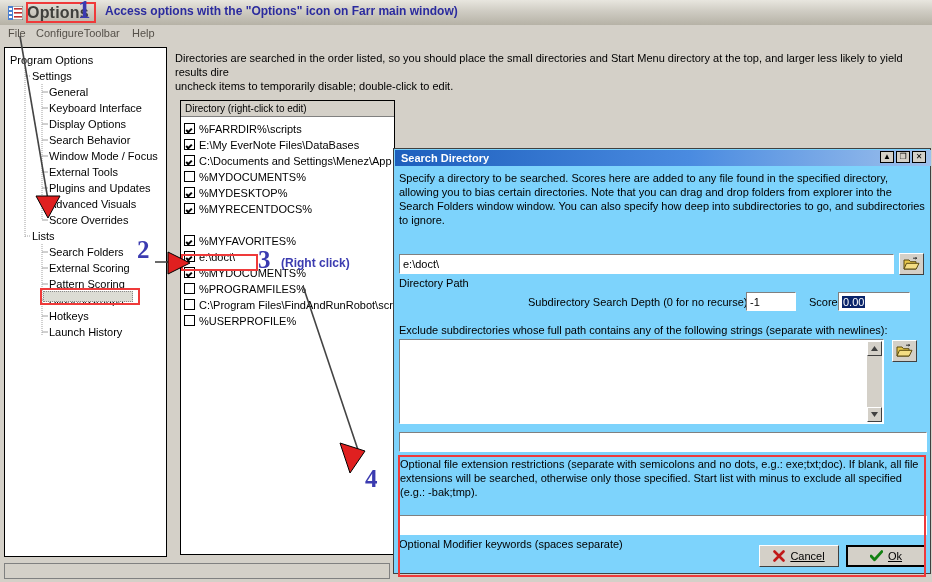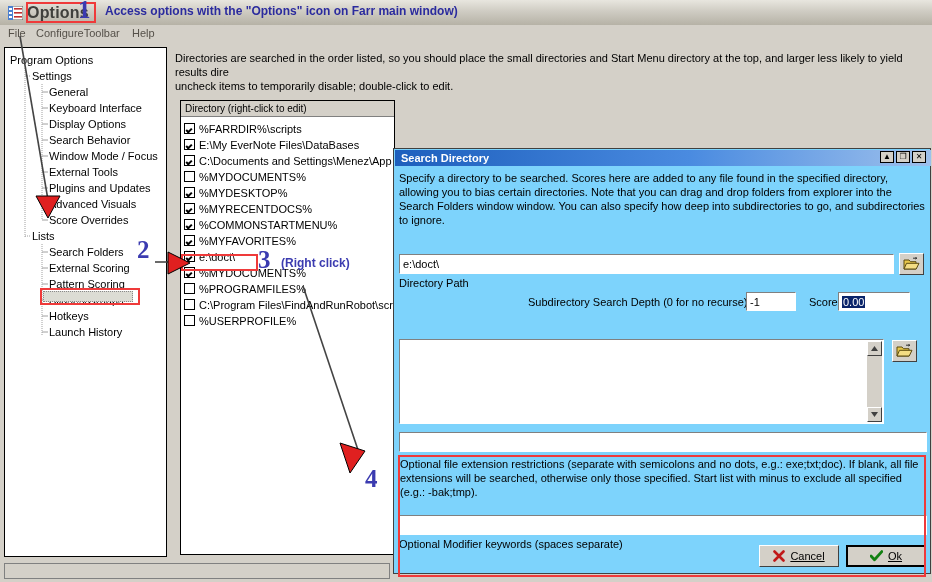--- a/index.html
+++ b/index.html
@@ -283,24 +283,20 @@
         <span>%MYDOCUMENTS%</span>
       </div>
     <div class="dir-row" style="top:84px">
         <span class="cbx on"></span>
         <span>%MYDESKTOP%</span>
       </div>
     <div class="dir-row" style="top:100px">
         <span class="cbx on"></span>
         <span>%MYRECENTDOCS%</span>
       </div>
-    <div class="dir-row" style="top:116px">
-        <span class="cbx on"></span>
-        <span>%COMMONSTARTMENU%</span>
-      </div>
     <div class="dir-row" style="top:132px">
         <span class="cbx on"></span>
         <span>%MYFAVORITES%</span>
       </div>
     <div class="dir-row" style="top:148px">
         <span class="cbx on"></span>
         <span>e:\doct\</span>
       </div>
     <div class="dir-row" style="top:164px">
         <span class="cbx on"></span>
@@ -359,20 +355,21 @@
   </div>
   <span class="dlg-lbl" style="left:5px;top:128px">Directory Path</span>
 
   <span class="dlg-lbl" style="left:134px;top:147px">Subdirectory Search Depth (0 for no recurse):</span>
   <input class="dlg-input" style="left: 352px; top: 143px; width: 50px; height: 19px;" value="-1">
   <span class="dlg-lbl" style="left:415px;top:147px">Score:</span>
   <div class="dlg-input" style="left:444px;top:143px;width:72px;height:19px;display:flex;align-items:center">
     <span id="score-sel">0.00</span>
   </div>
 
+  <span class="dlg-lbl" style="left:5px;top:175px">Exclude subdirectories whose full path contains any of the following strings (separate with newlines):</span>
   <div class="sunken-area" style="left:5px;top:190px;width:485px;height:85px">
     <div id="exclude-scroll">
       <div class="sbtn" style="top:0">
         <svg width="7" height="5" viewBox="0 0 7 5">
             <polygon points="3.5,0 7,5 0,5" fill="#404040"></polygon>
           </svg>
       </div>
       <div class="sbtn" style="bottom:0">
         <svg width="7" height="5" viewBox="0 0 7 5">
             <polygon points="0,0 7,0 3.5,5" fill="#404040"></polygon>

